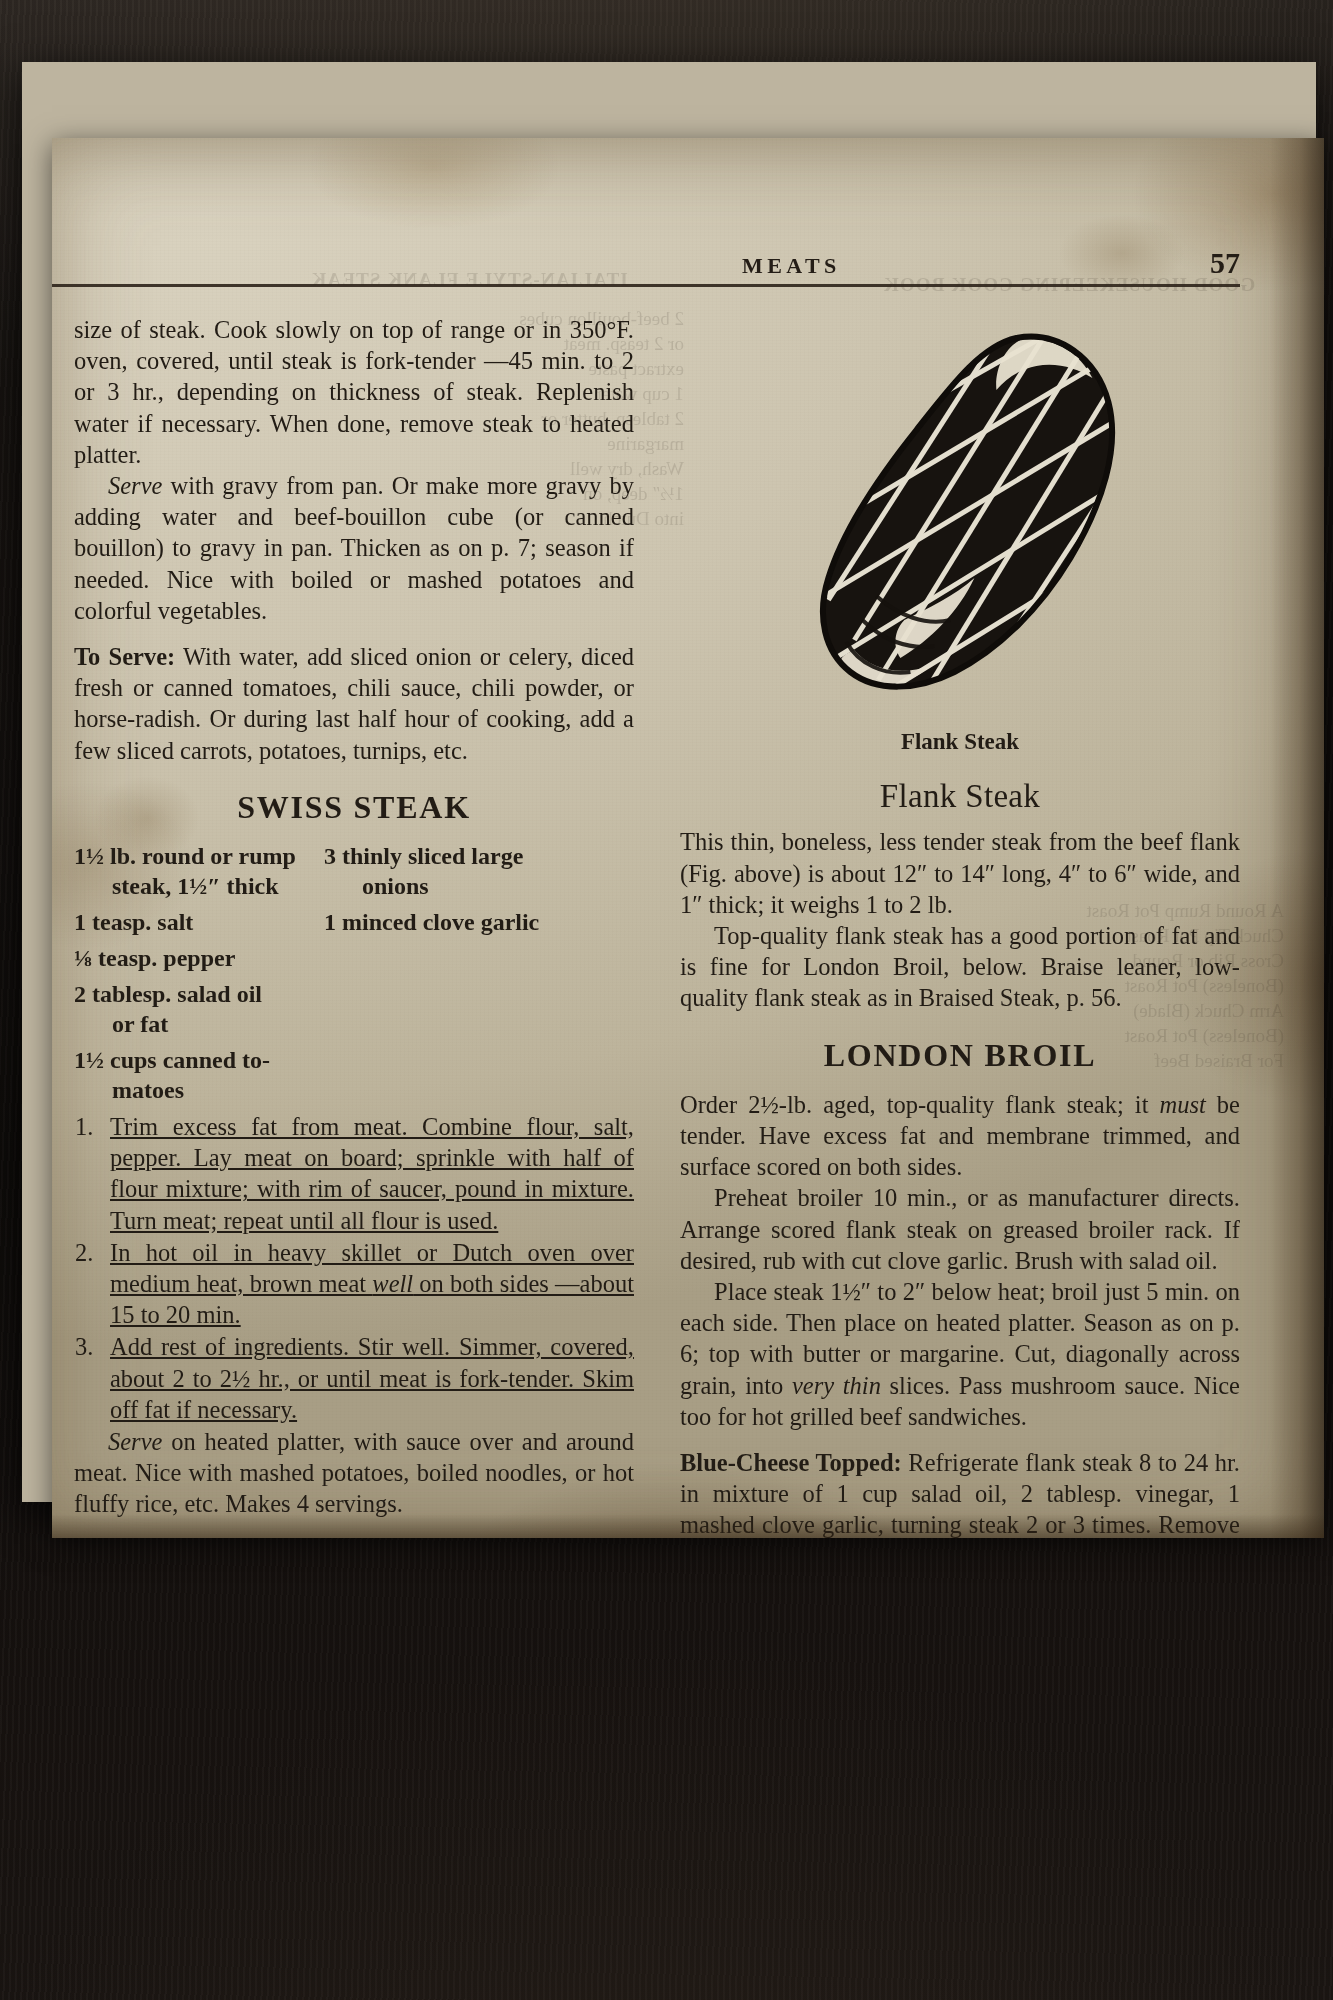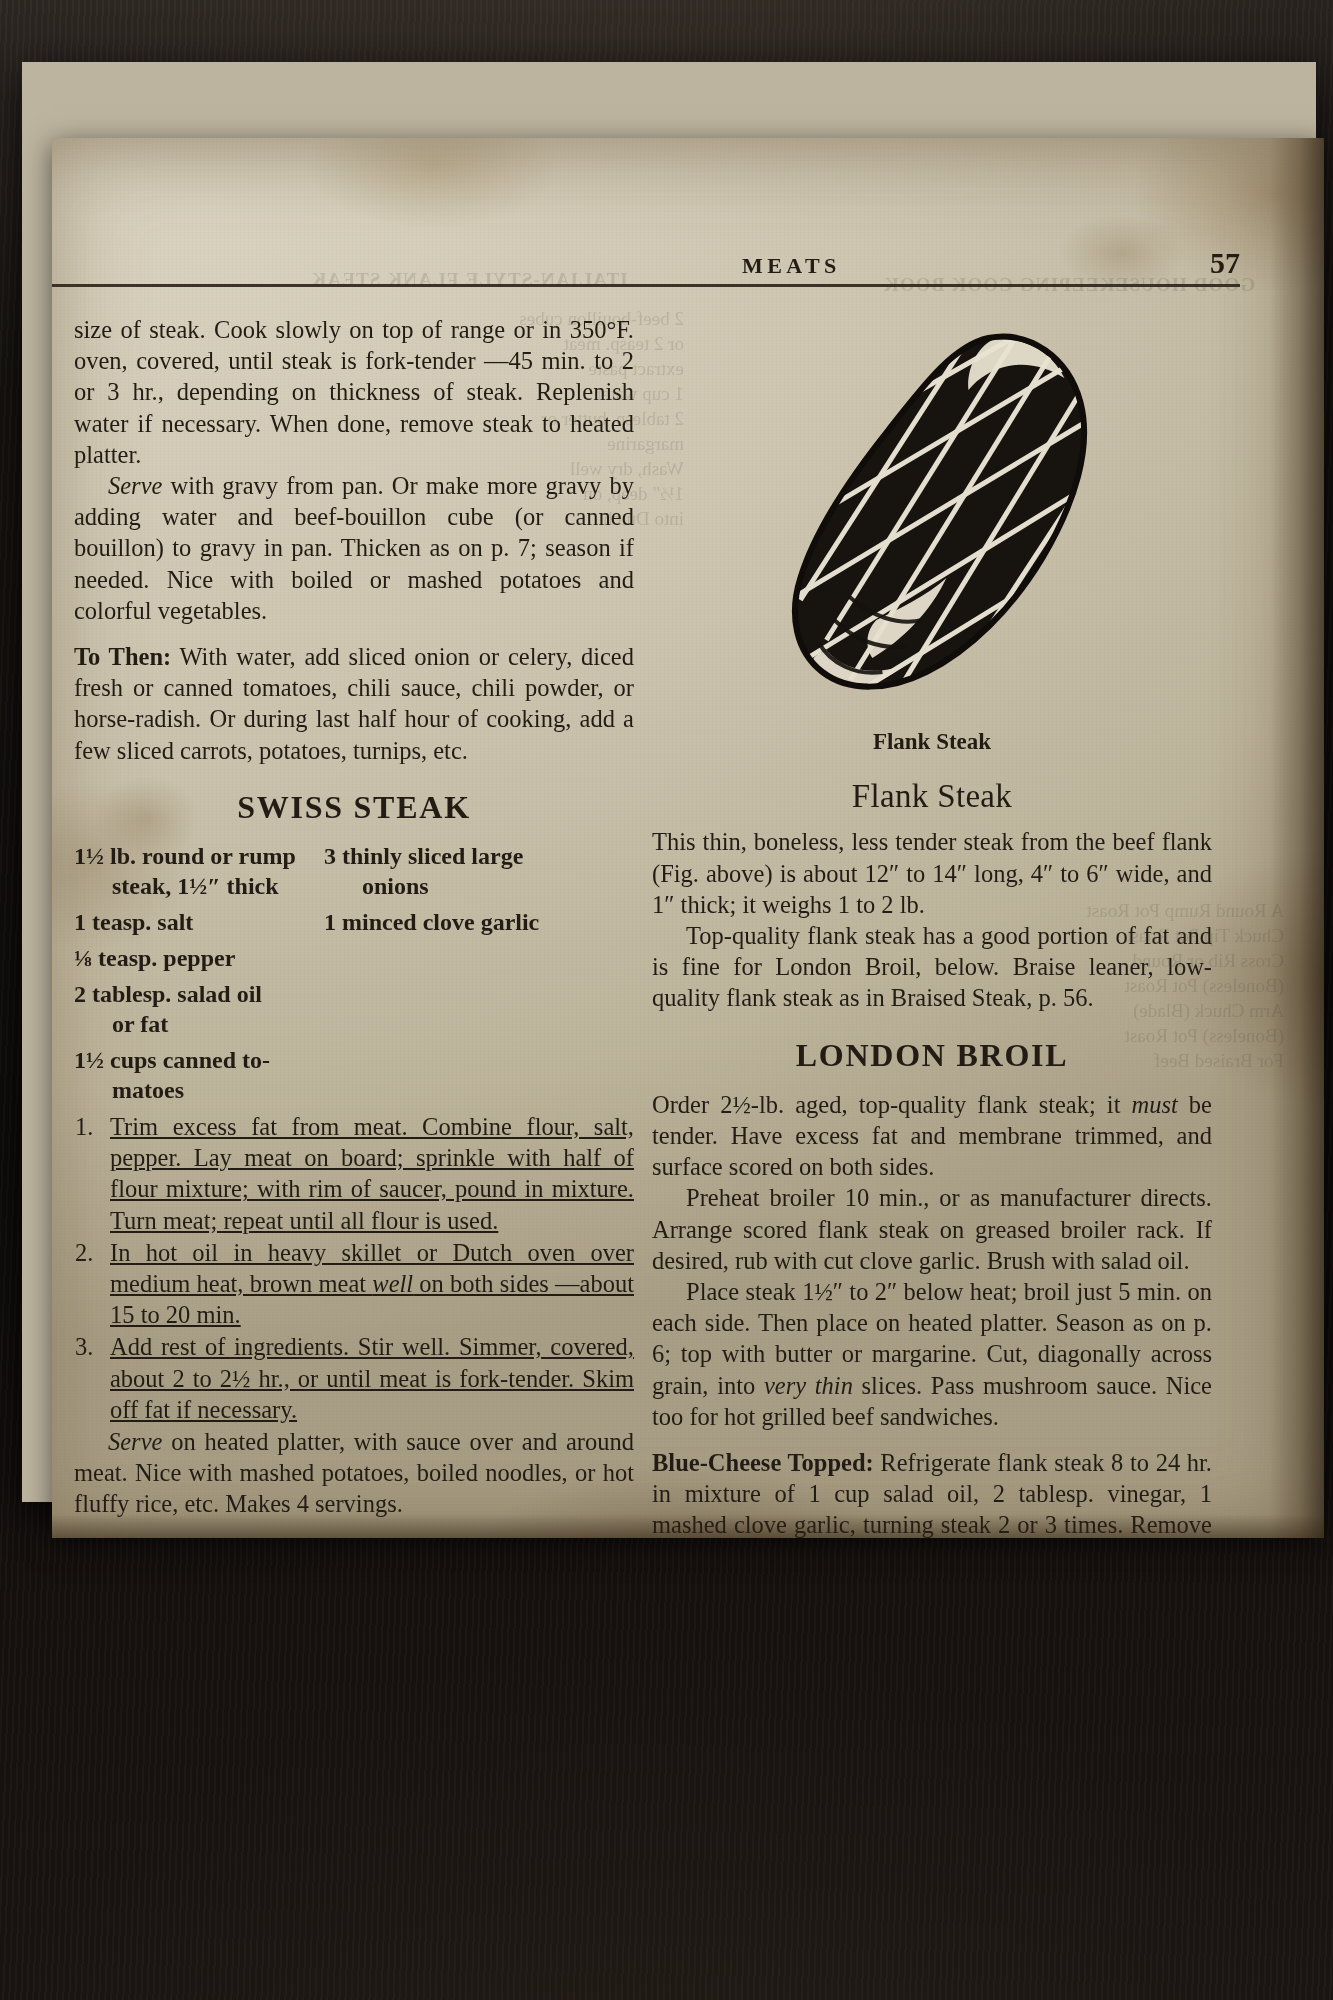--- a/index.html
+++ b/index.html
@@ -94,21 +94,21 @@
     padding-right:22px;
   }
   .rule{
     position:absolute;left:-2px;top:146px;width:1190px;height:0;
     border-top:3.4px solid #30261c;opacity:.92;
   }
 
   
   .col{position:absolute;top:176px;width:560px;font-size:24.5px;line-height:31.2px;}
   .col.left{left:22px;}
-  .col.right{left:600px;width:560px;}
+  .col.right{left:628px;width:560px;}
 
   p{margin:0;text-align:justify;text-justify:inter-word;hyphens:none;}
   p.ind{text-indent:34px;}
   .spacer{height:15px;}
   i{font-style:italic;}
   b{font-weight:bold;}
 
   .sec-head{
     text-align:center;font-weight:bold;font-size:32px;letter-spacing:.055em;
     margin:26px 0 18px 0;
@@ -192,21 +192,21 @@
       </div>
       <div class="rule"></div>
 
       <div class="col left">
 
         <p>size of steak. Cook slowly on top of range or in 350°F. oven, covered, until steak is fork-tender —45 min. to 2 or 3 hr., depending on thickness of steak. Replenish water if necessary. When done, remove steak to heated platter.</p>
 
         <p class="ind"><i>Serve</i><span> with gravy from pan. Or make more gravy by adding water and beef-bouillon cube (or canned bouillon) to gravy in pan. Thicken as on p. 7; season if needed. Nice with boiled or mashed potatoes and colorful vegetables.</span></p>
 
         <div class="spacer"></div>
-        <p><b>To Then:</b><span> With water, add sliced onion or celery, diced fresh or canned tomatoes, chili sauce, chili powder, or horse-radish. Or during last half hour of cooking, add a few sliced carrots, potatoes, turnips, etc.</span></p>
+        <p><b>To Serve:</b><span> With water, add sliced onion or celery, diced fresh or canned tomatoes, chili sauce, chili powder, or horse-radish. Or during last half hour of cooking, add a few sliced carrots, potatoes, turnips, etc.</span></p>
 
         <div class="sec-head">SWISS STEAK</div>
 
         <div>
           <div class="ing">
             <div class="cell">
               <span>1½ lb. round or rump</span>
               <span class="cont">steak, 1½″ thick</span>
             </div>
             <div class="cell">

